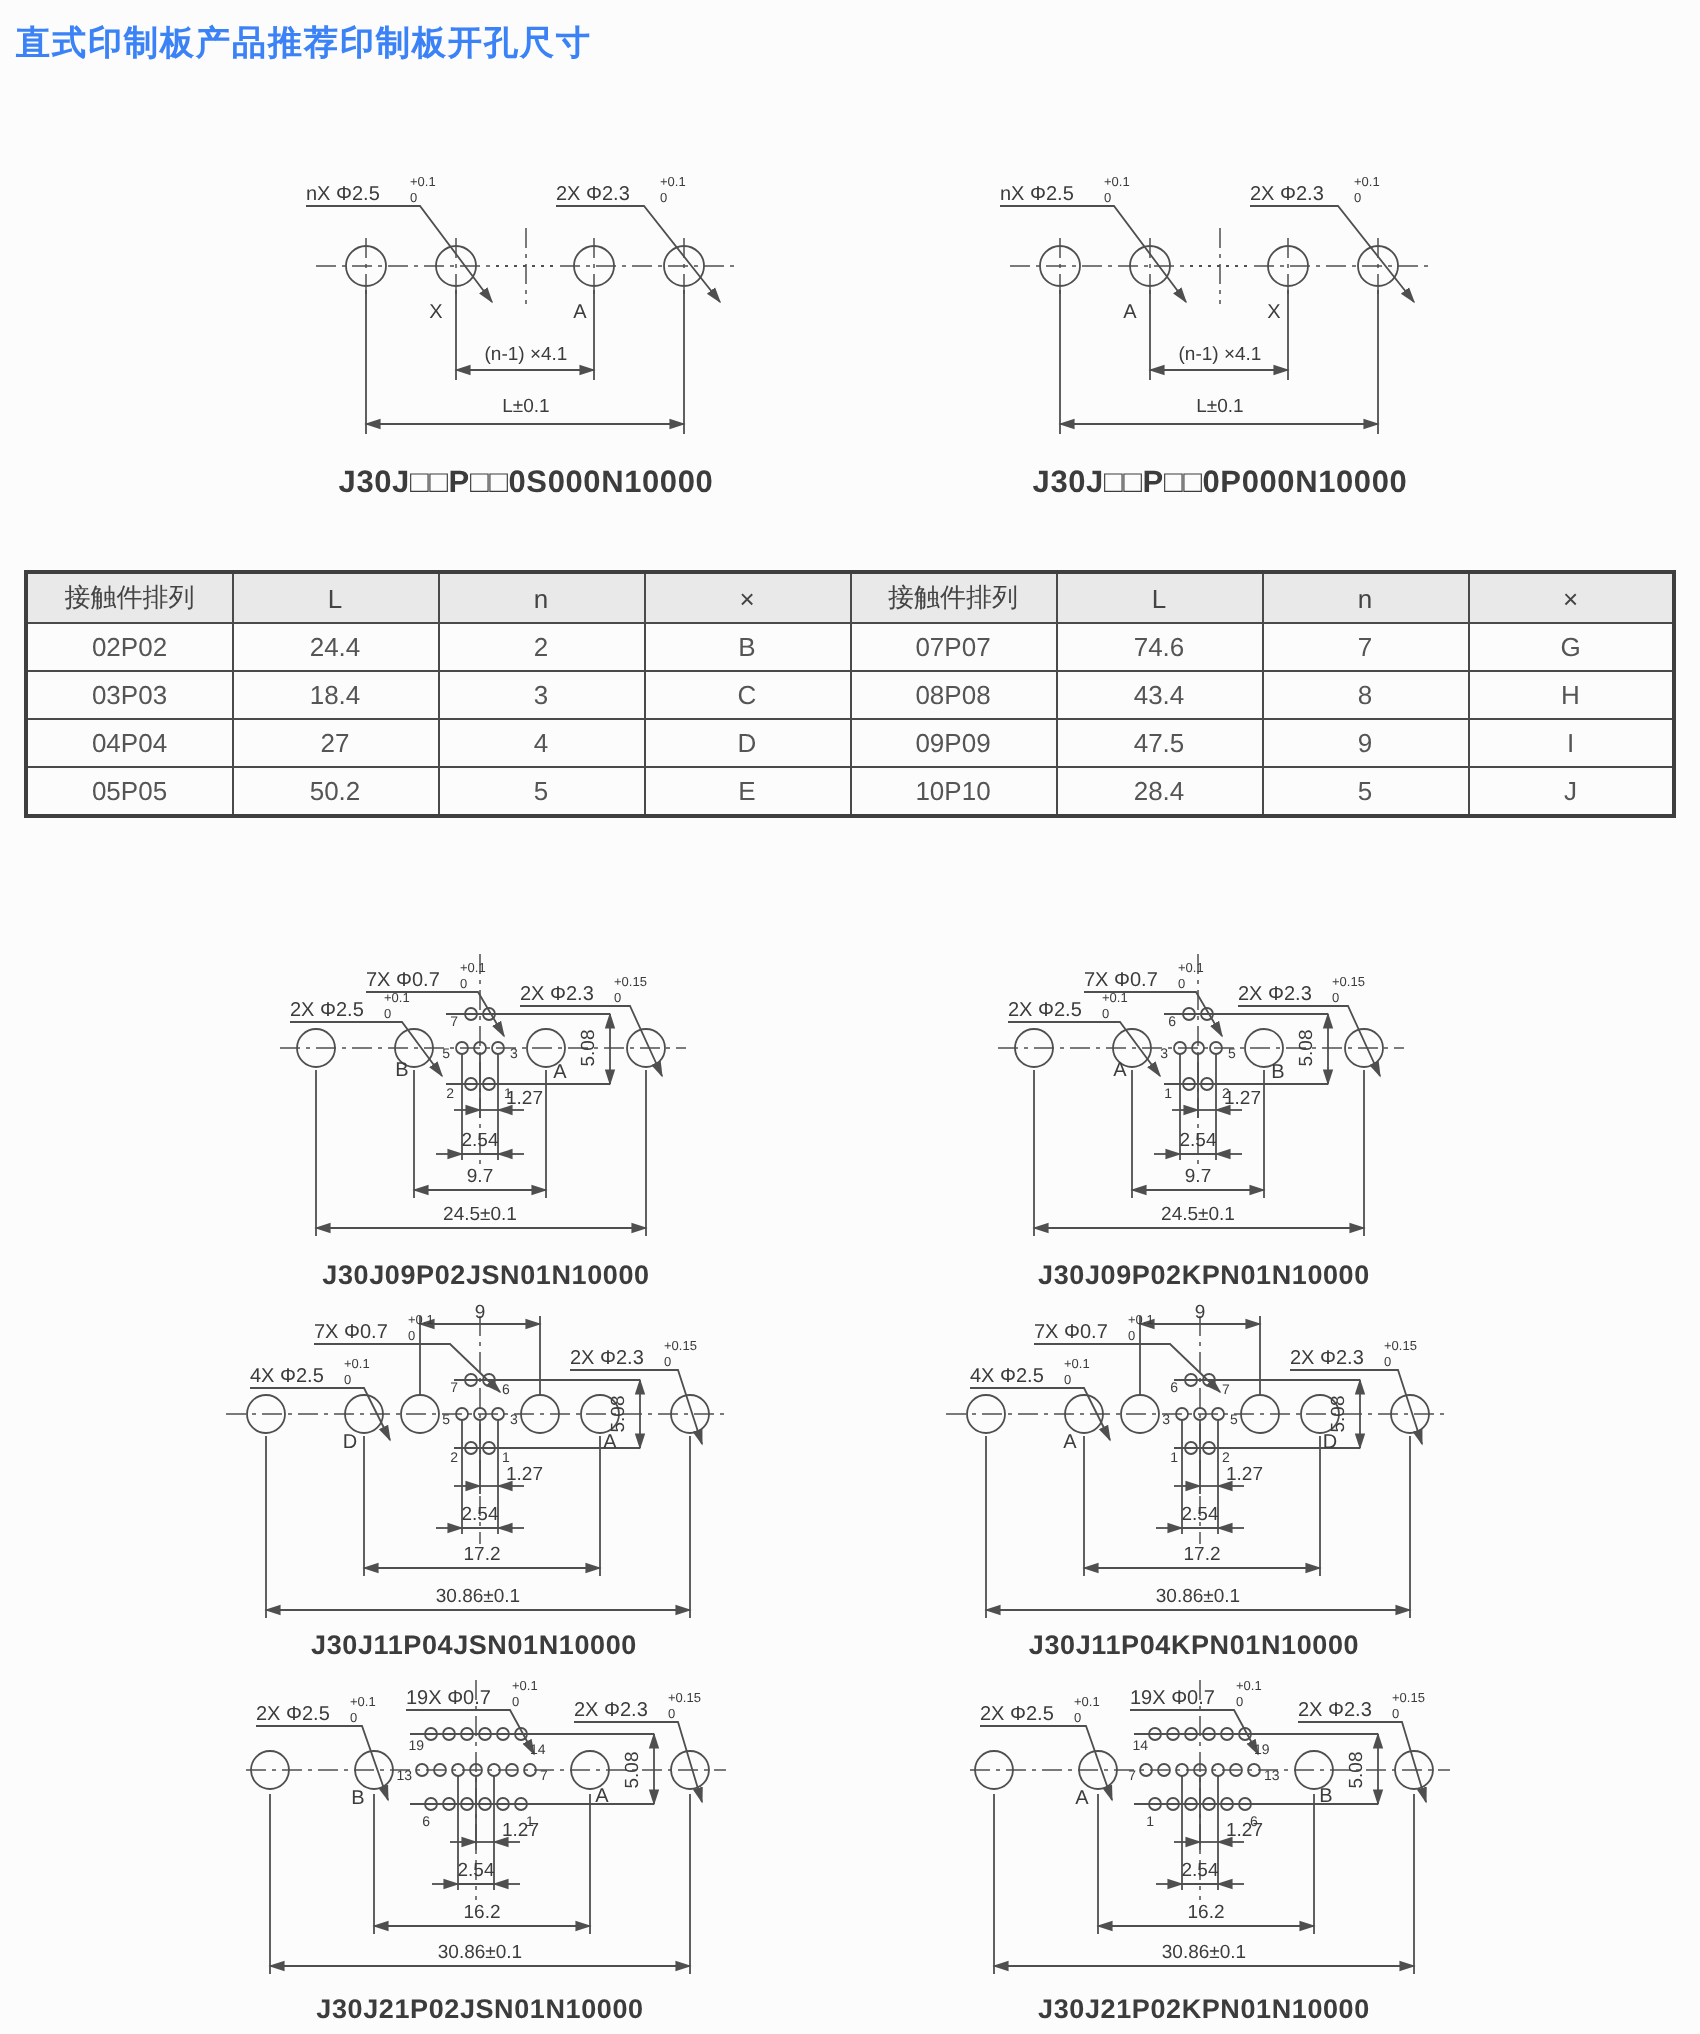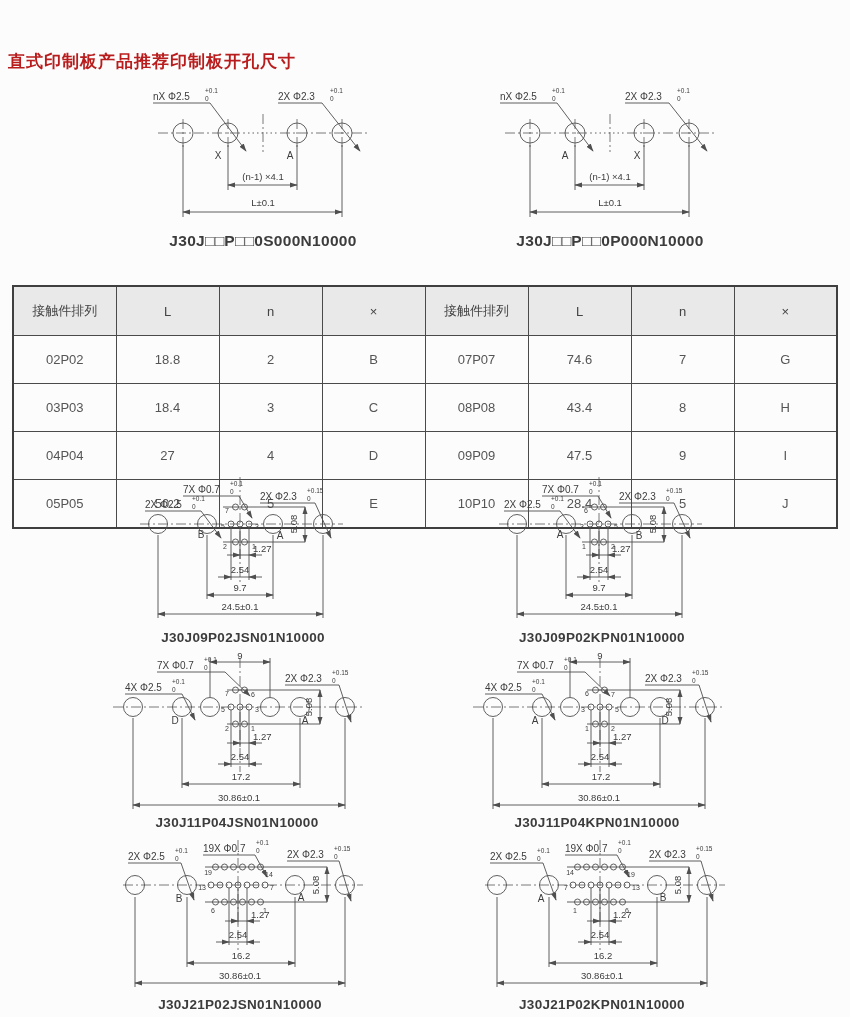--- a/index.html
+++ b/index.html
@@ -1,33 +1,33 @@
 <!DOCTYPE html>
 <html><head>
 <meta charset="utf-8">
 <style>
   html,body{margin:0;padding:0;}
   body{background:#fcfcfc;font-family:"Liberation Sans",sans-serif;}
   #page{position:relative;width:850px;height:1017px;background:#fcfcfc;overflow:hidden;}
-  #title{position:absolute;left:8px;top:10px;font-size:17px;font-weight:bold;color:#b91c1c;letter-spacing:1px;margin-top:40px;}
+  #title{position:absolute;left:8px;top:10px;font-size:17px;font-weight:bold;color:#3b82f6;letter-spacing:1px;}
   .drawing{position:absolute;}
   .ln line,.ln circle,.ln polyline{stroke:#4f4f4f;stroke-width:0.9;fill:none;}
   .ln .cl{stroke-dasharray:10 3 2 3;stroke-width:0.75;}
   .ln .dot{stroke-dasharray:1.5 3;stroke-width:0.9;}
   svg text{font-family:"Liberation Sans",sans-serif;font-size:10px;fill:#3c3c3c;}
   svg .tol{font-size:6.5px;}
   svg .num{font-size:7px;}
   svg .lt{font-size:10px;text-anchor:middle;}
   svg .dim{font-size:9.5px;}
   svg .mid{text-anchor:middle;}
   svg .end{text-anchor:end;}
   svg .pn{font-size:13.5px;font-weight:bold;text-anchor:middle;letter-spacing:0.3px;}
   svg .pntop{font-size:15.5px;}
   #spec-table{position:absolute;left:12px;top:285px;width:826px;border-collapse:collapse;table-layout:fixed;font-size:13px;color:#555;}
-  #spec-table th,#spec-table td{border:1px solid #4a4a4a;text-align:center;padding:12px;height:23px;font-weight:normal;}
+  #spec-table th,#spec-table td{border:1px solid #4a4a4a;text-align:center;padding:0;height:23px;font-weight:normal;}
   #spec-table{border:2px solid #3f3f3f;}
   #spec-table th{background:#e9e9e9;color:#444;height:24px;}
 </style>
 </head>
 <body>
 
 <svg width="0" height="0" style="position:absolute">
   <defs>
     <marker id="arr" viewBox="0 0 10 10" refX="9" refY="5" markerWidth="9" markerHeight="9" orient="auto-start-reverse">
       <path d="M0,1.8 L10,5 L0,8.2 z" fill="#4f4f4f"></path>
@@ -124,21 +124,21 @@
         <th>×</th>
         <th>接触件排列</th>
         <th>L</th>
         <th>n</th>
         <th>×</th>
       </tr>
     </thead>
     <tbody>
       <tr>
         <td>02P02</td>
-          <td>18.8</td>
+          <td>24.4</td>
           <td>2</td>
           <td>B</td>
           <td>07P07</td>
           <td>74.6</td>
           <td>7</td>
           <td>G</td>
       </tr>
       <tr>
         <td>03P03</td>
           <td>18.4</td>

